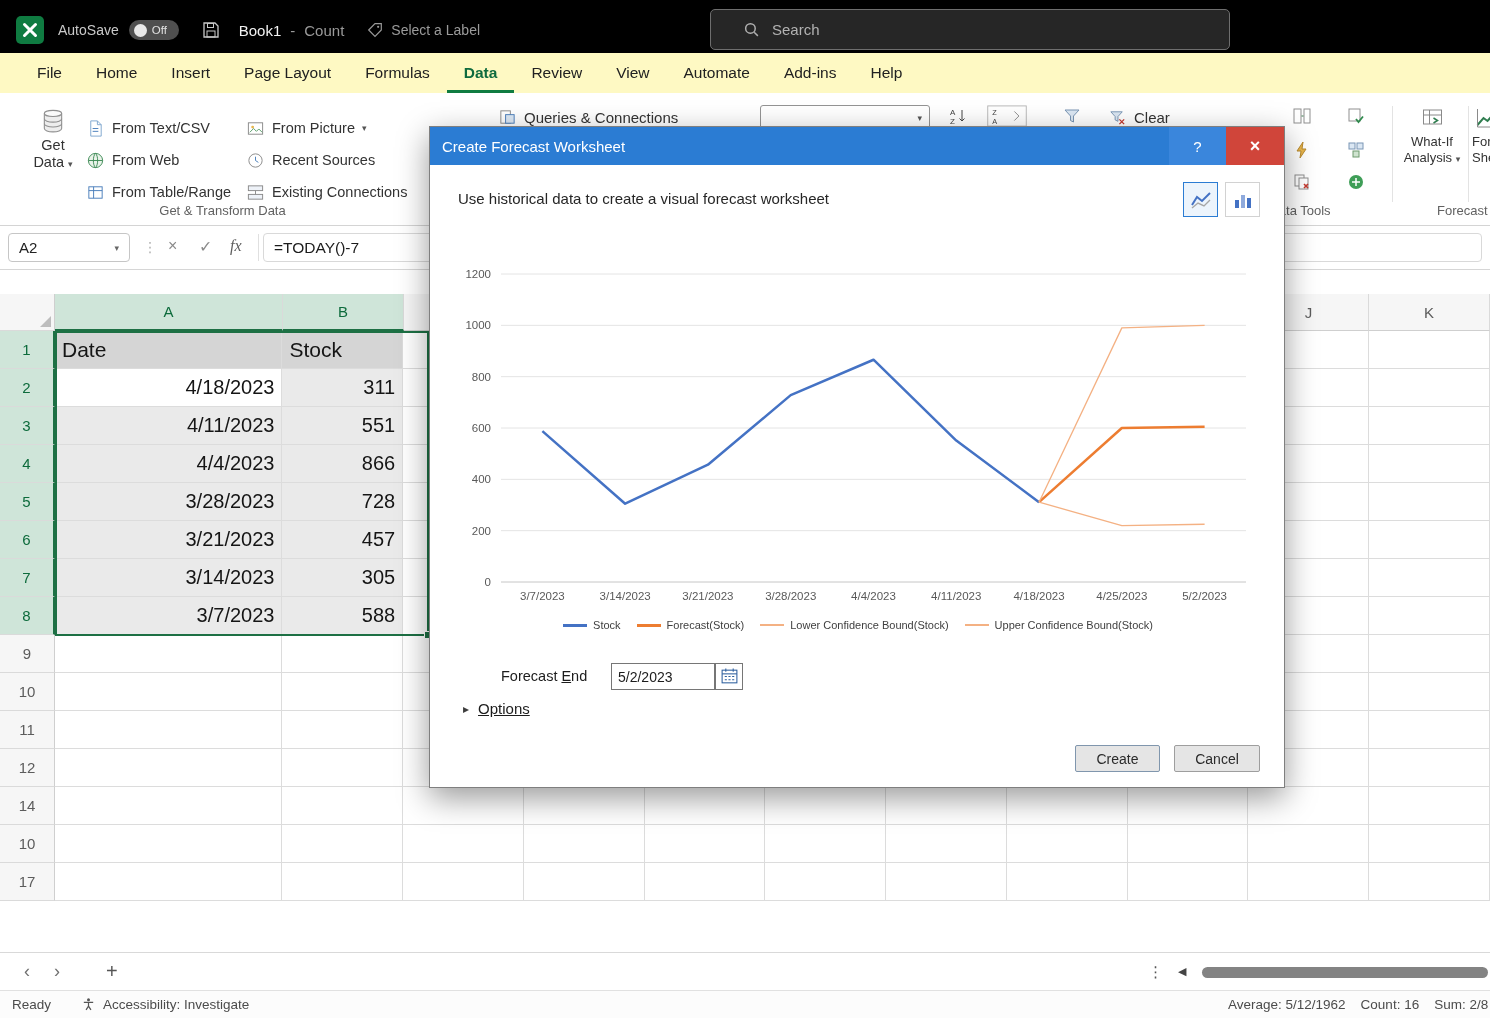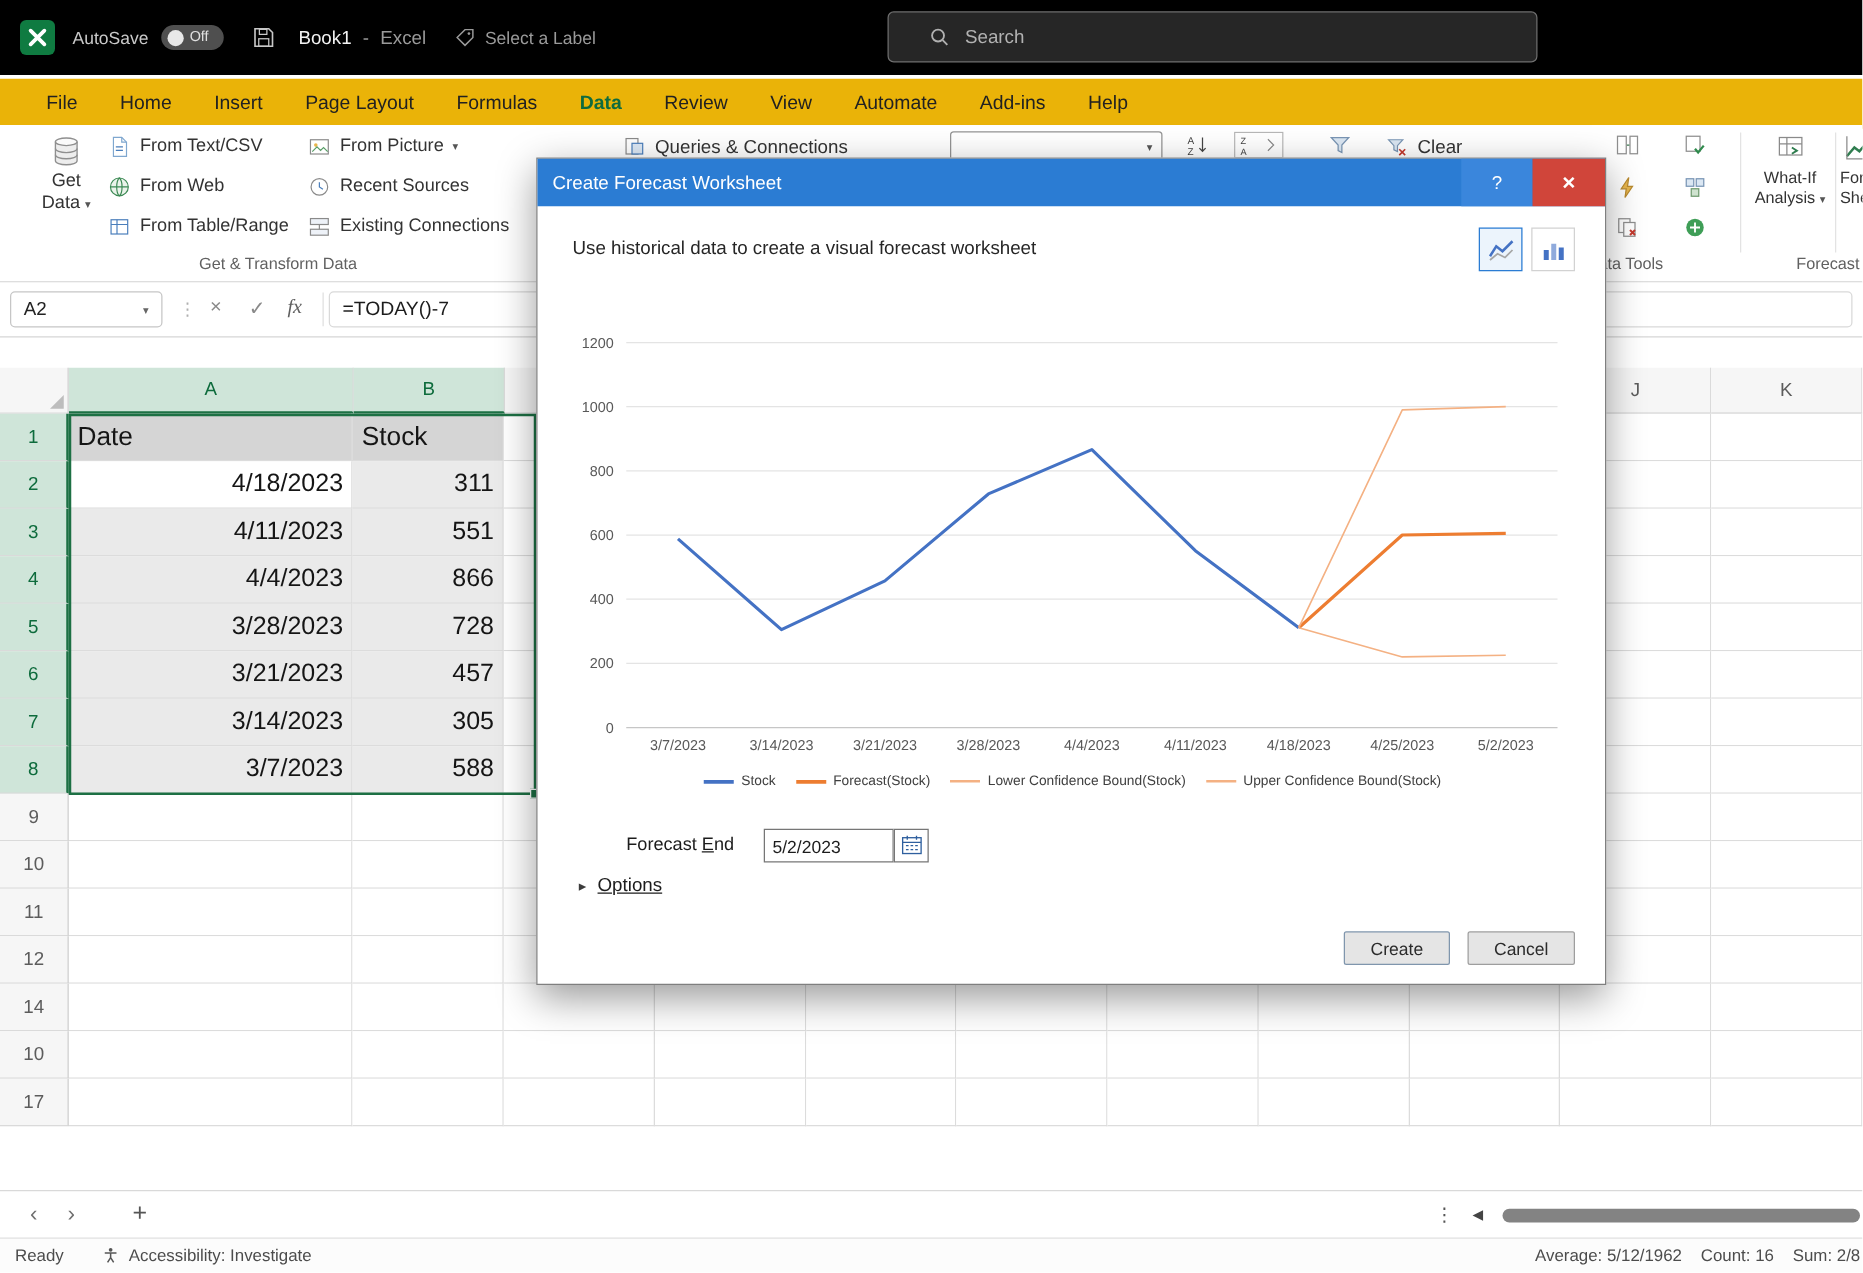--- a/index.html
+++ b/index.html
@@ -17,31 +17,31 @@
   .doc-title{margin-left:18px;font-size:15px;color:#f2f2f2}
   .doc-dash{margin-left:9px;font-size:15px;color:#9a9a9a}
   .doc-app{margin-left:9px;font-size:15px;color:#9a9a9a}
   .tag-icon{width:18px;height:18px;margin-left:22px}
   .label-btn{margin-left:7px;font-size:14px;color:#9a9a9a}
   .search-box{position:absolute;left:710px;top:9px;width:520px;height:41px;border-radius:5px;background:#262626;border:1px solid #6e6e6e;display:flex;align-items:center;padding-left:32px;gap:12px}
   .search-box svg{width:17px;height:17px}
   .search-box span{font-size:15px;color:#b2b2b2}
 
   
-  .menubar{position:absolute;left:0;top:63px;width:1490px;height:40px;background:#eab308;display:flex;align-items:stretch;padding-left:20px}
+  .menubar{position:absolute;left:0;top:53px;width:1490px;height:40px;background:#fef9c3;display:flex;align-items:stretch;padding-left:20px}
   .menu-item{padding:0 17px;font-size:15.5px;color:#212121;display:flex;align-items:center}
   .menu-item.active{color:#0f6b3e;font-weight:bold;border-bottom:3px solid #107c41;padding-top:3px}
 
   
   .ribbon{position:absolute;left:0;top:100px;width:1490px;height:126px;background:#fff;border-bottom:1px solid #d4d4d4}
   .getdata{position:absolute;left:26px;top:6px;width:54px;text-align:center;font-size:14.5px;color:#333}
   .getdata svg{width:28px;height:26px;display:block;margin:2px auto 3px}
   .gd-line{line-height:17px}
   .chev{font-size:9px;color:#555}
-  .cmdcol{position:absolute;top:1px}
+  .cmdcol{position:absolute;top:12px}
   .cmd{display:flex;align-items:center;gap:7px;height:32px}
   .ic19{width:19px;height:19px;flex:0 0 19px}
   .cmdlab{font-size:14.5px;color:#333;white-space:nowrap}
   .group-label{position:absolute;top:103px;font-size:13px;color:#616161;text-align:center;white-space:nowrap}
   .rib-top{position:absolute;display:flex;align-items:center;gap:7px;font-size:15px;color:#333;white-space:nowrap}
   .ribbon-combo{position:absolute;left:760px;top:5px;width:170px;height:27px;border:1px solid #949494;border-radius:3px;background:#fff}
   .ribbon-combo .chev{position:absolute;right:7px;top:7px}
   .rib-sep{position:absolute;top:6px;height:96px;border-left:1px solid #e3e3e3}
   .smallicon{position:absolute;width:20px;height:20px}
   .bigbtn{position:absolute;top:4px;text-align:center;font-size:13px;color:#333;line-height:16px}
@@ -135,21 +135,21 @@
     <span class="knob"></span>
     <span class="off">Off</span>
   </div>
   <svg class="save-icon" viewBox="0 0 20 20">
       <path d="M3 3h11l3 3v11H3z" fill="none" stroke="#c8c8c8" stroke-width="1.3"></path>
       <rect x="6.5" y="3.5" width="6" height="4" fill="none" stroke="#c8c8c8"></rect>
       <rect x="6" y="11" width="8" height="6" fill="none" stroke="#c8c8c8"></rect>
     </svg>
   <span class="doc-title">Book1</span>
   <span class="doc-dash">-</span>
-  <span class="doc-app">Excel</span>
+  <span class="doc-app">Count</span>
   <svg class="tag-icon" viewBox="0 0 20 20">
       <path d="M3 10l7-7h7v7l-7 7z" fill="none" stroke="#9a9a9a" stroke-width="1.3"></path>
       <circle cx="13.5" cy="6.5" r="1.2" fill="#9a9a9a"></circle>
     </svg>
   <span class="label-btn">Select a Label</span>
   <div class="search-box">
     <svg viewBox="0 0 16 16">
         <circle cx="7" cy="7" r="4.5" fill="none" stroke="#b0b0b0" stroke-width="1.4"></circle>
         <path d="M10.5 10.5L14 14" stroke="#b0b0b0" stroke-width="1.4"></path>
       </svg>

